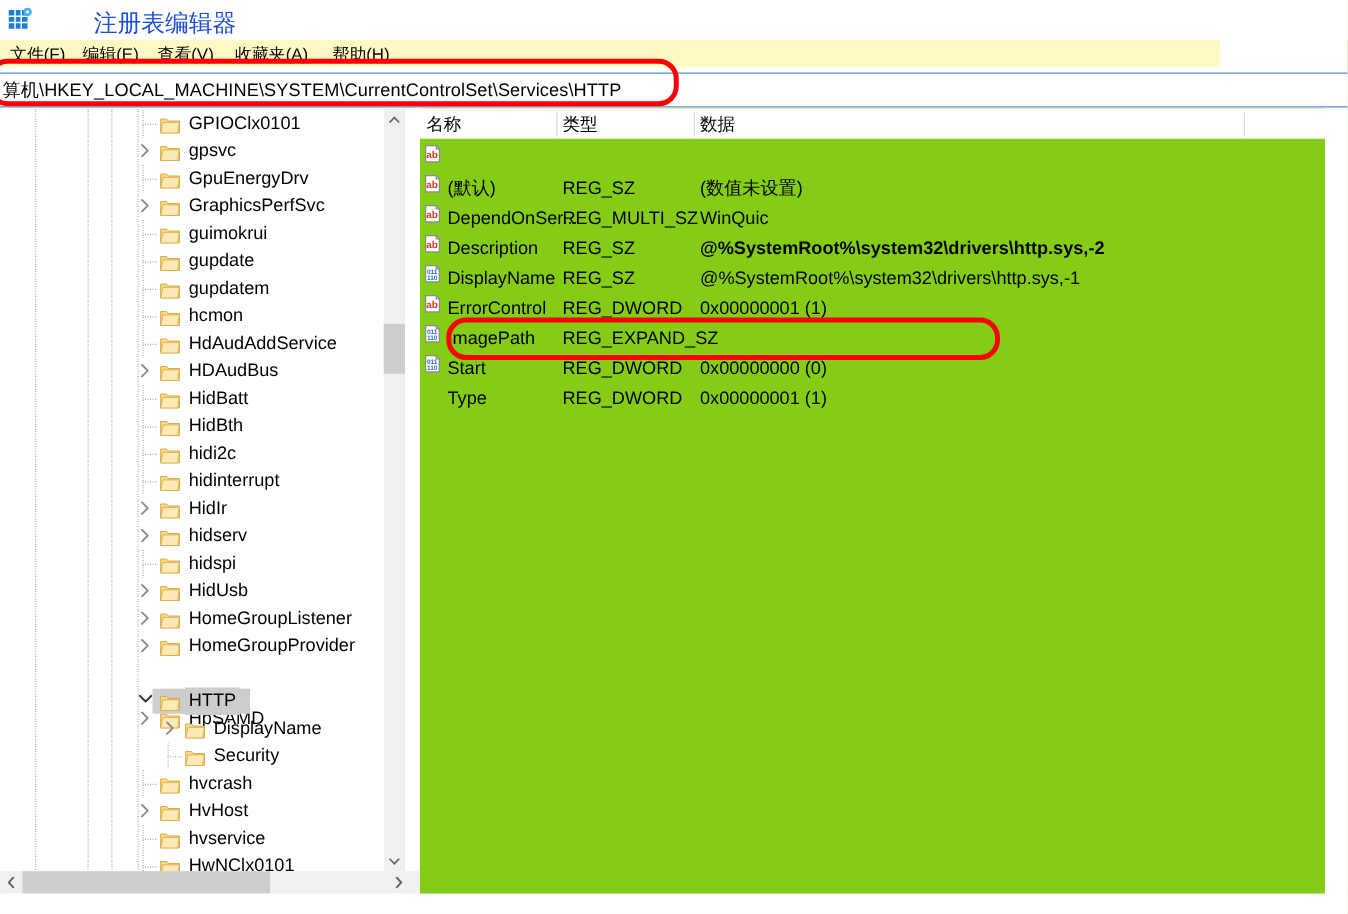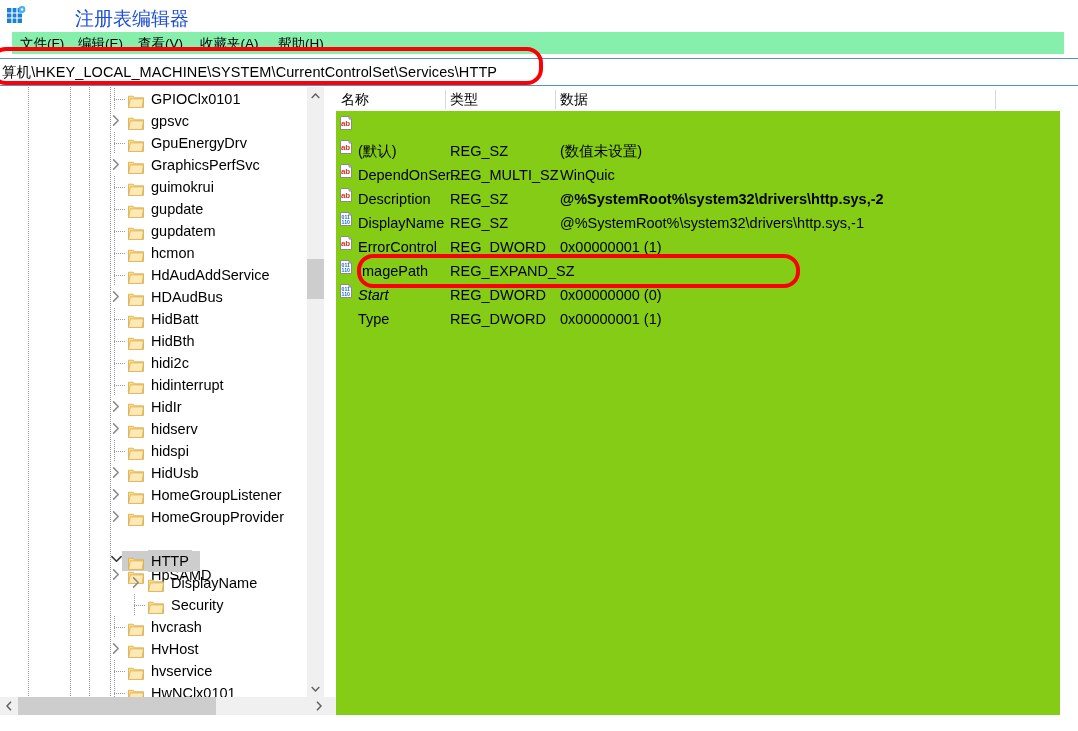--- a/index.html
+++ b/index.html
@@ -35,23 +35,23 @@
     left: 32px; top: 6px;
     font-size: 19px;
     color: #1d4ed8;
     white-space: nowrap;
     margin-left: 43px;
   }
 
   
   #menubar {
     position: absolute;
-    left: 12px; top: 32px;
-    width: 1052px; height: 22px;
-    background: #86efac;
+    left: 0; top: 32px;
+    width: 976px; height: 22px;
+    background: #fef9c3;
   }
   .menu-item {
     position: absolute;
     top: 2px;
     font-size: 13.5px;
     color: #000000;
     white-space: nowrap;
     padding: 1px 2px;
     cursor: default;
   }
@@ -732,21 +732,21 @@
           <span class="cell" style="left: 22px;">ImagePath</span>
           <span class="cell" style="left: 114px;">REG_EXPAND_SZ</span>
         </div>
         <div class="list-row" style="top: 168px;">
           <span class="val-ico"><svg width="16" height="16" viewBox="0 0 16 16">
               <path d="M2.5 1.5 L11 1.5 L13.5 4 L13.5 14.5 L2.5 14.5 Z" fill="#ffffff" stroke="#8a8a8a" stroke-width="1"></path>
               <path d="M11 1.5 L11 4 L13.5 4" fill="none" stroke="#8a8a8a" stroke-width="1"></path>
               <text x="7.8" y="8" font-family="Liberation Sans, sans-serif" font-size="5.2" font-weight="bold" fill="#1f6fc4" text-anchor="middle">011</text>
               <text x="7.8" y="13" font-family="Liberation Sans, sans-serif" font-size="5.2" font-weight="bold" fill="#1f6fc4" text-anchor="middle">110</text>
             </svg></span>
-          <span class="cell" style="left: 22px; font-style: italic;">Start</span>
+          <span class="cell" style="left: 22px;">Start</span>
           <span class="cell" style="left: 114px;">REG_DWORD</span>
           <span class="cell" style="left: 224px;">0x00000000 (0)</span>
         </div>
         <div class="list-row" style="top: 192px;">
           <span class="val-ico"><svg width="16" height="16" viewBox="0 0 16 16">
               <path d="M2.5 1.5 L11 1.5 L13.5 4 L13.5 14.5 L2.5 14.5 Z" fill="#ffffff" stroke="#8a8a8a" stroke-width="1"></path>
               <path d="M11 1.5 L11 4 L13.5 4" fill="none" stroke="#8a8a8a" stroke-width="1"></path>
               <text x="7.8" y="8" font-family="Liberation Sans, sans-serif" font-size="5.2" font-weight="bold" fill="#1f6fc4" text-anchor="middle">011</text>
               <text x="7.8" y="13" font-family="Liberation Sans, sans-serif" font-size="5.2" font-weight="bold" fill="#1f6fc4" text-anchor="middle">110</text>
             </svg></span>

